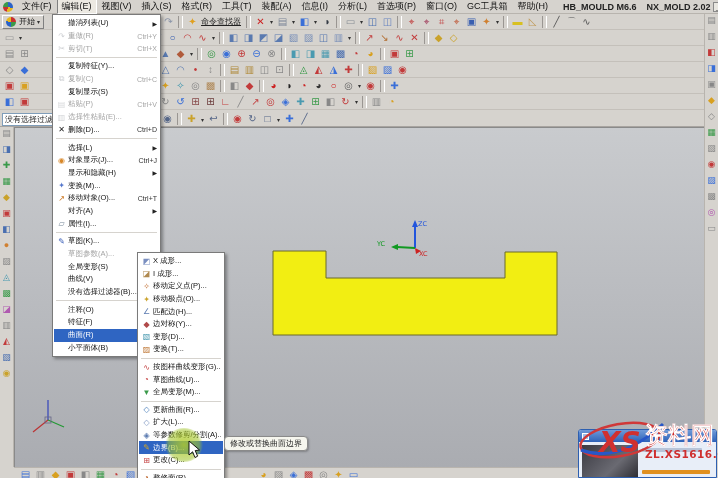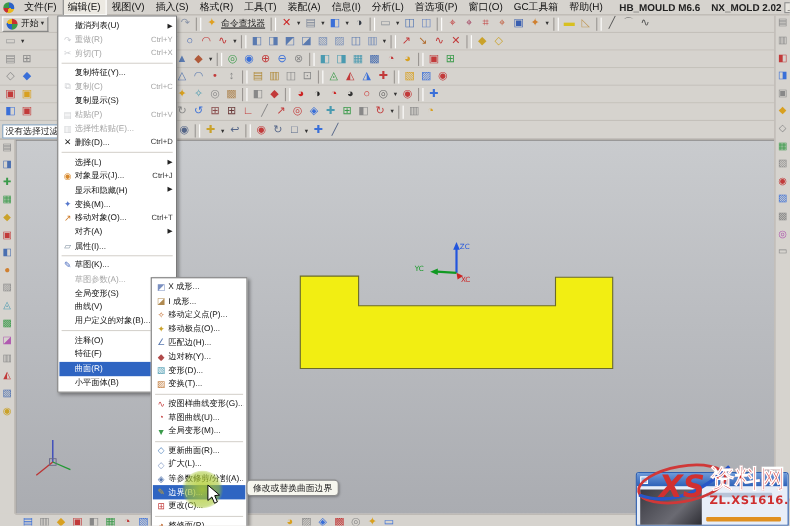--- a/index.html
+++ b/index.html
@@ -486,21 +486,21 @@
       <span class="mil">全局变形(S)</span>
       <span class="mia">▶</span>
     </div>
     <div class="mi">
       <span class="mic"></span>
       <span class="mil">曲线(V)</span>
       <span class="mia">▶</span>
     </div>
     <div class="mi">
       <span class="mic"></span>
-      <span class="mil">用户定义的对象(B)...</span>
+      <span class="mil">没有选择过滤器(B)...</span>
     </div>
     <div class="msep"></div>
     <div class="mi">
       <span class="mic"></span>
       <span class="mil">注释(O)</span>
       <span class="mia">▶</span>
     </div>
     <div class="mi">
       <span class="mic"></span>
       <span class="mil">特征(F)</span>

